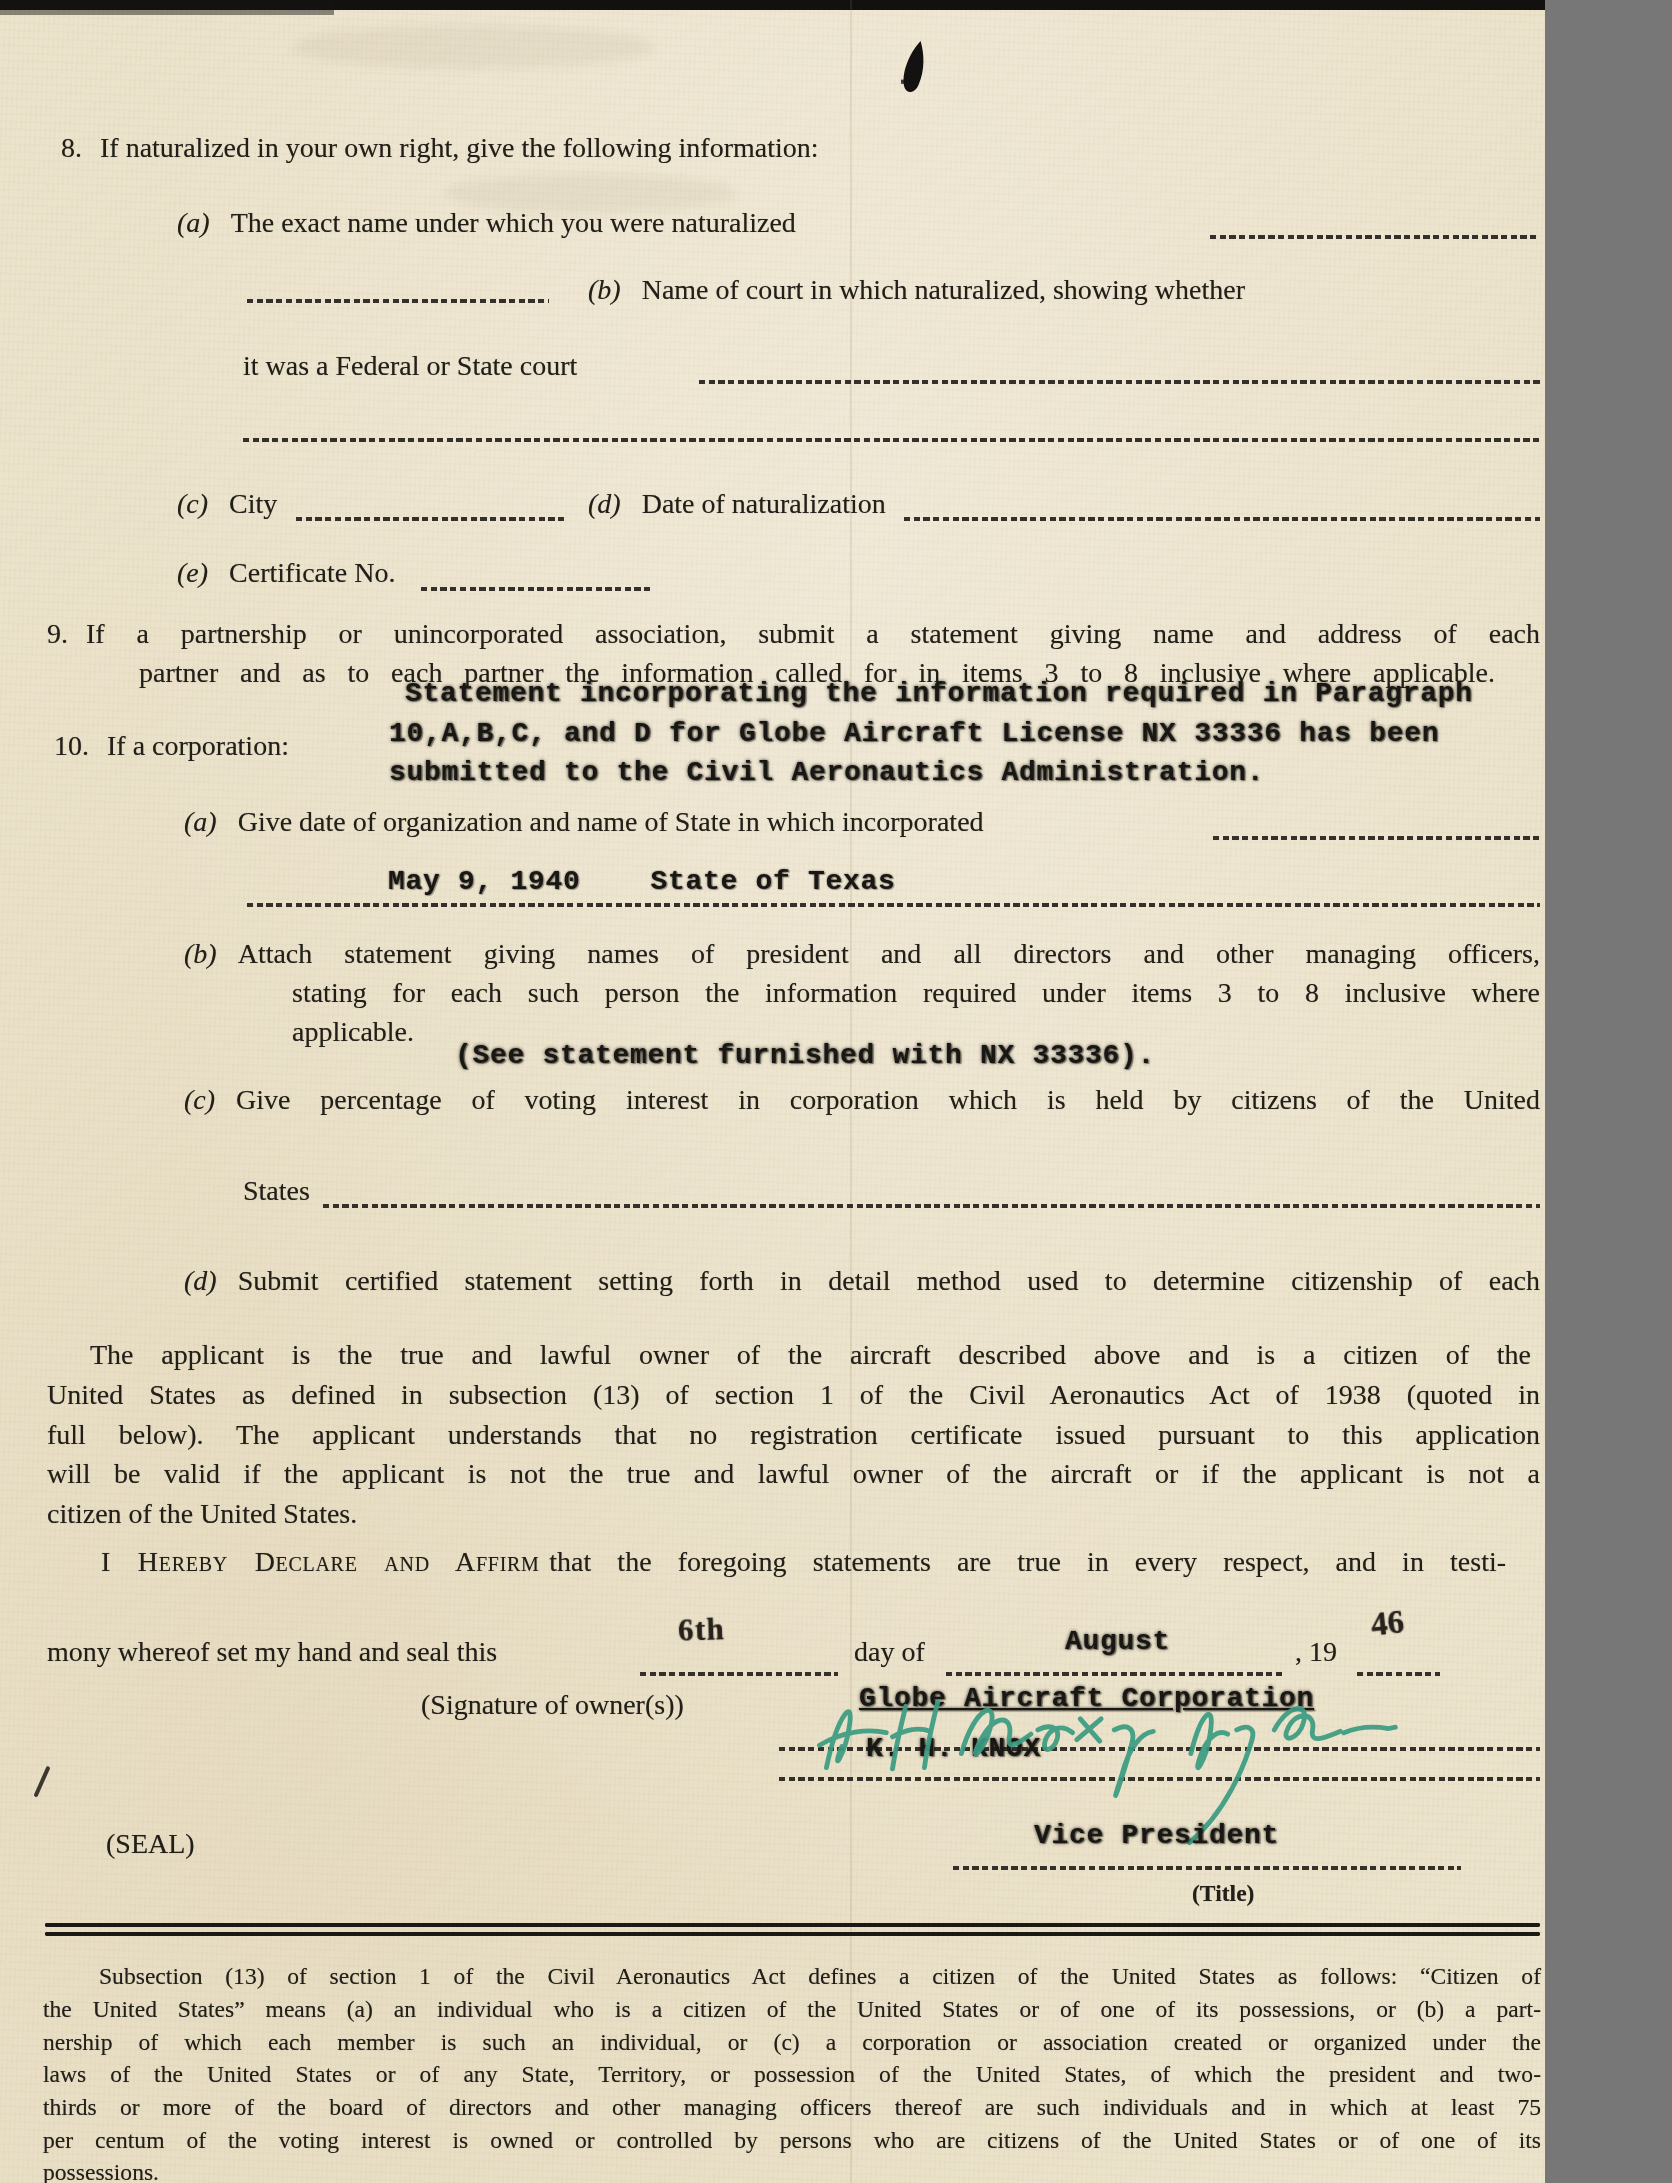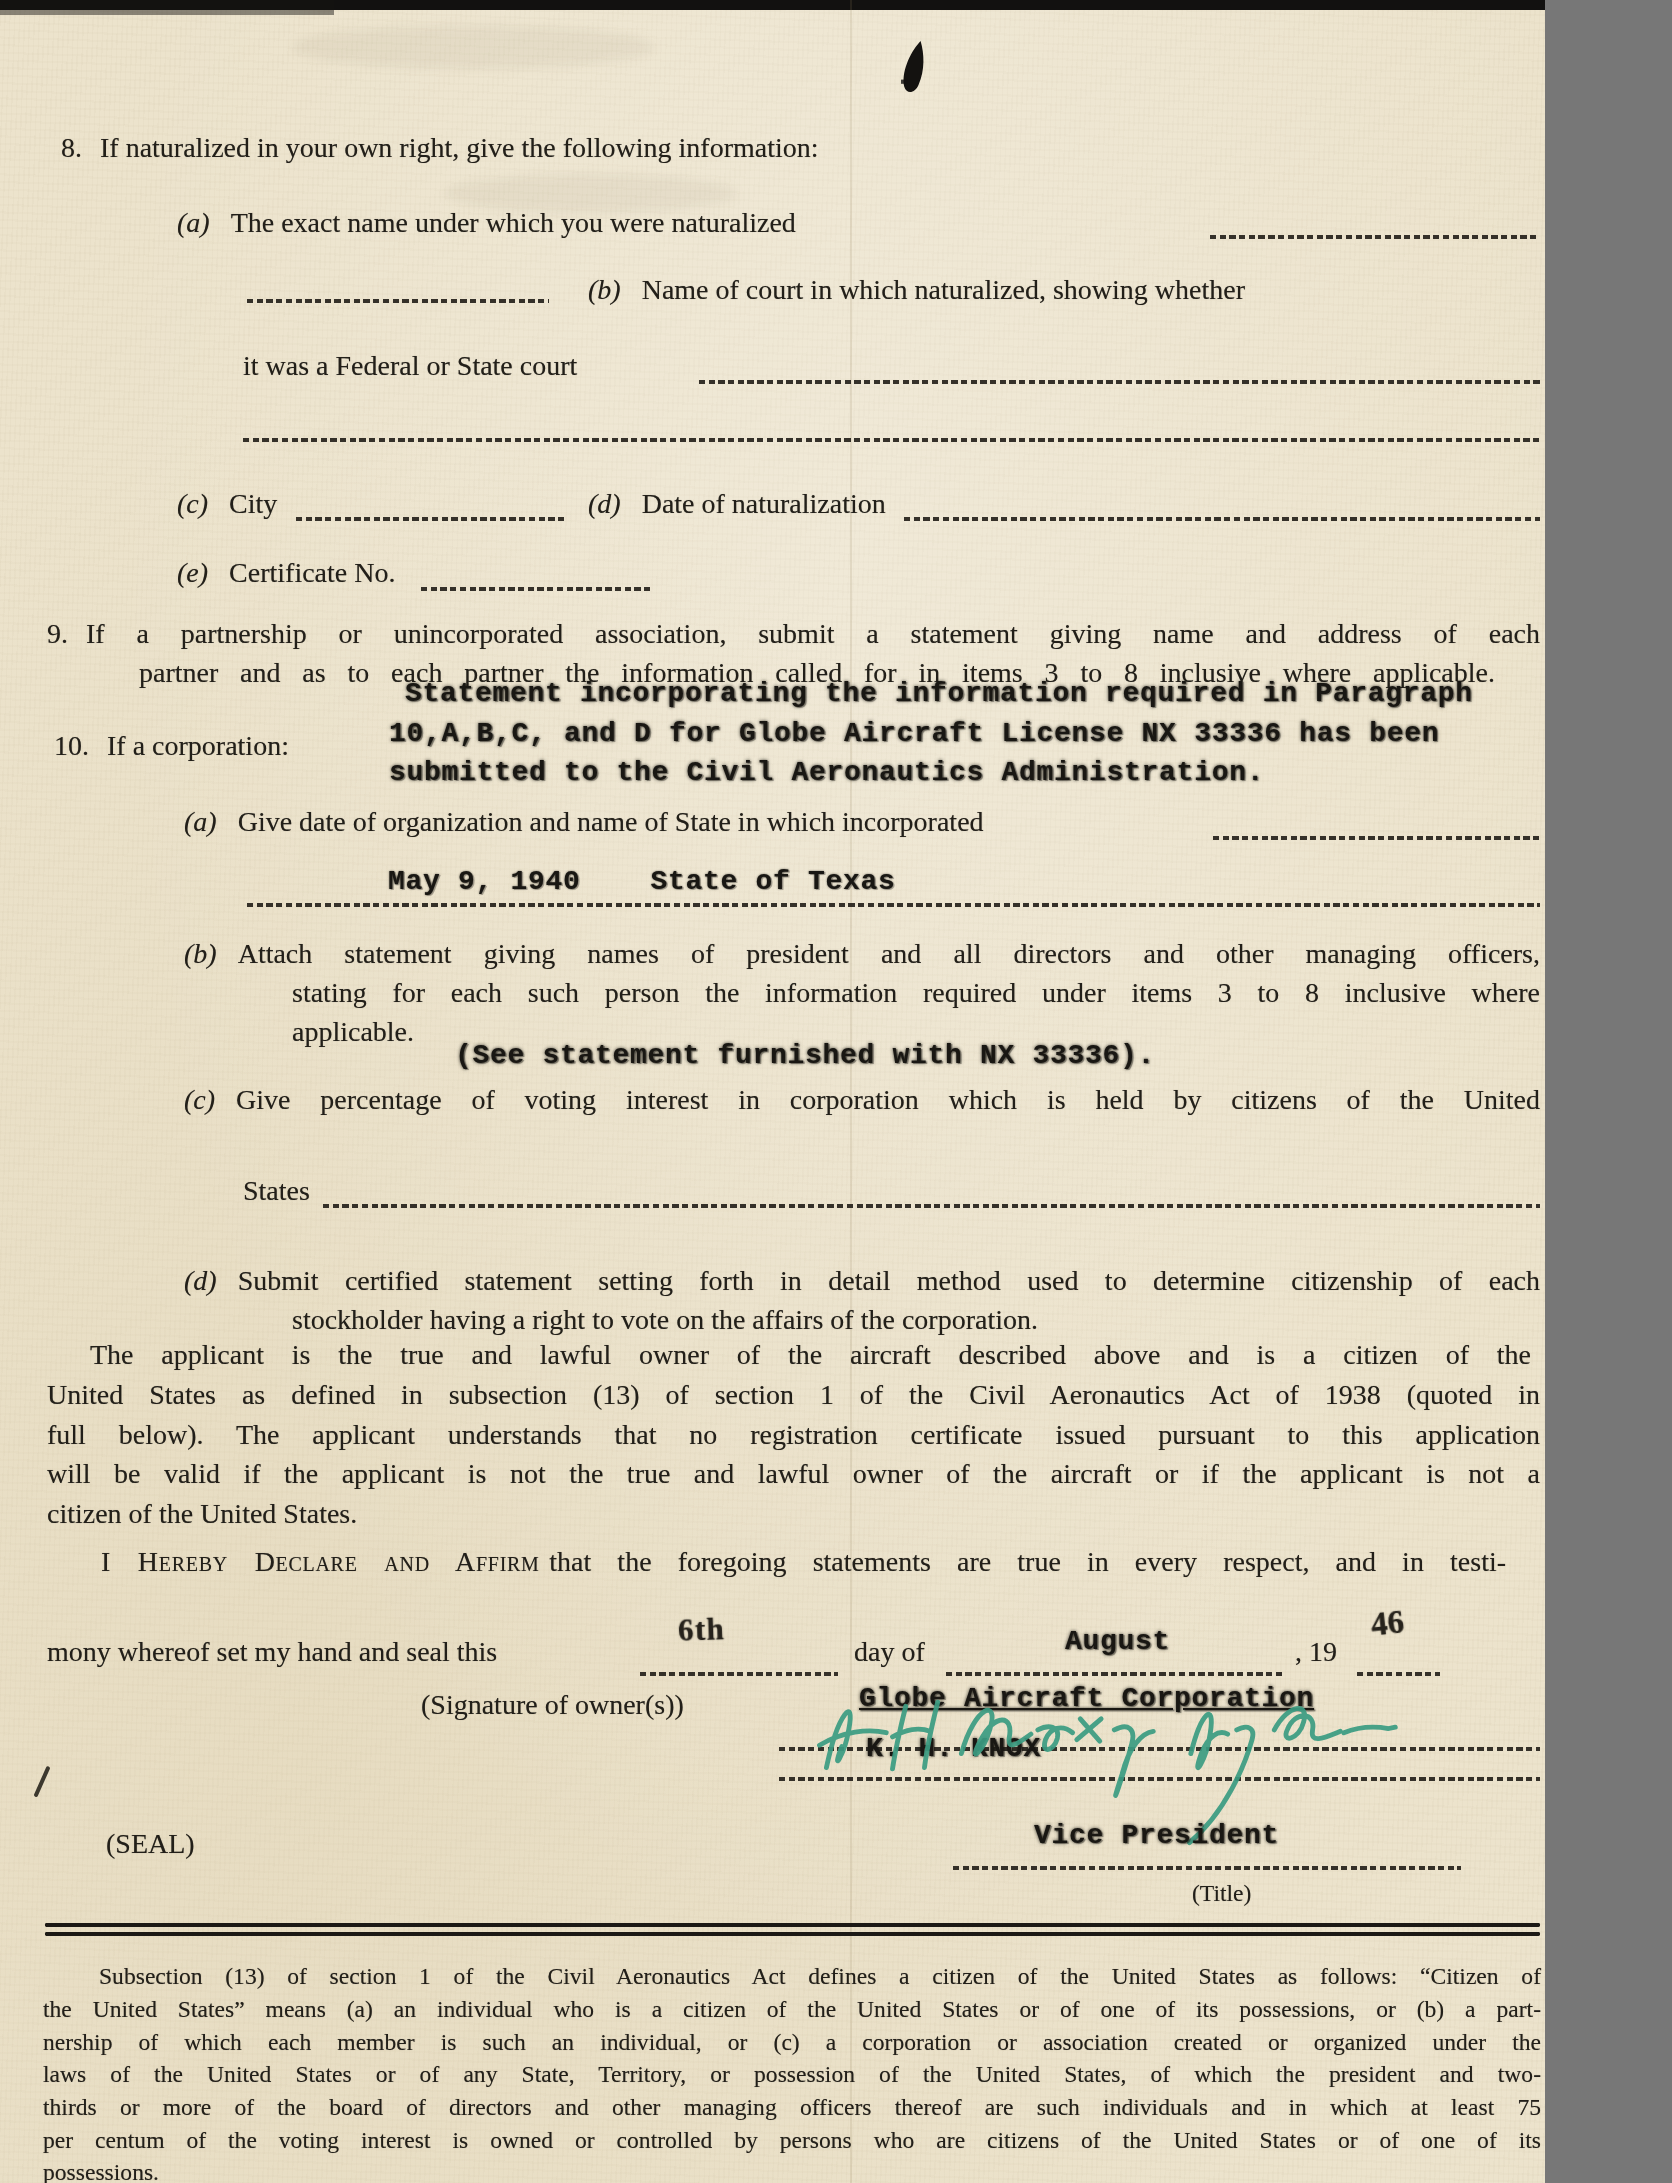--- a/index.html
+++ b/index.html
@@ -100,21 +100,20 @@
   <div class="t just" style="left:184px;top:937px;width:1356px;"><span class="lbl">(b)</span><span>Attach statement giving names of president and all directors and other managing officers,</span></div>
   <div class="t just" style="left:292px;top:976px;width:1248px;"><span>stating for each such person the information required under items 3 to 8 inclusive where</span></div>
   <div class="t" style="left:292px;top:1015px;"><span>applicable.</span></div>
   <div class="typed smudge" style="left:455px;top:1040px;">(See statement furnished with NX 33336).</div>
 
   <div class="t just" style="left:184px;top:1083px;width:1356px;"><span class="lbl">(c)</span><span>Give percentage of voting interest in corporation which is held by citizens of the United</span></div>
   <div class="t" style="left:243px;top:1174px;"><span>States</span></div>
   <div class="dash" style="left:323px;top:1204px;width:1217px;"></div>
 
   <div class="t just" style="left:184px;top:1264px;width:1356px;"><span class="lbl">(d)</span><span>Submit certified statement setting forth in detail method used to determine citizenship of each</span></div>
-  <div class="t" style="left:292px;top:1303px;"><span>stockholder having a right to vote on the affairs of the corporation.</span></div>
 
   <div class="t just" style="left:38px;top:1338px;width:1493px;padding-left:52px;box-sizing:border-box;">The applicant is the true and lawful owner of the aircraft described above and is a citizen of the</div>
   <div class="t just" style="left:47px;top:1378px;width:1493px;">United States as defined in subsection (13) of section 1 of the Civil Aeronautics Act of 1938 (quoted in</div>
   <div class="t just" style="left:47px;top:1418px;width:1493px;">full below).  The applicant understands that no registration certificate issued pursuant to this application</div>
   <div class="t just" style="left:47px;top:1457px;width:1493px;">will be valid if the applicant is not the true and lawful owner of the aircraft or if the applicant is not a</div>
   <div class="t" style="left:47px;top:1497px;">citizen of the United States.</div>
 
   <div class="t just" style="left:101px;top:1545px;width:1405px;"><span class="sc">I Hereby Declare and Affirm</span><span>that the foregoing statements are true in every respect, and in testi-</span></div>
 
   <div class="t" style="left:47px;top:1635px;">mony whereof set my hand and seal this</div>
@@ -142,21 +141,21 @@
       <path d="M452,96 C472,85 483,95 477,116 C466,158 440,232 463,160 C473,120 492,100 508,98"></path>
       <path d="M562,130 C577,70 597,54 590,100 C584,142 562,172 577,130 C587,105 602,95 615,102"></path>
       <path d="M628,96 C643,88 655,92 650,110 C640,146 612,214 560,258"></path>
       <path d="M682,96 C702,58 733,56 724,85 C718,110 691,116 701,95 C712,68 742,70 737,96 C733,118 757,106 777,98"></path>
       <path d="M782,100 C802,92 824,90 846,94 L856,92"></path>
     </g>
   </svg>
 
   <div class="typed smudge" style="left:1034px;top:1820px;">Vice President</div>
   <div class="dash" style="left:953px;top:1866px;width:508px;"></div>
-  <div class="t small" style="left:1192px;top:1879px;">(Title)</div>
+  <div class="t small" style="left:1192px;top:1879px;font-weight:bold;">(Title)</div>
   <div class="t" style="left:106px;top:1827px;">(SEAL)</div>
   <div class="slash" style="left:40px;top:1765px;"></div>
 
   <div class="rule" style="left:45px;top:1923px;width:1495px;"></div>
   <div class="rule" style="left:45px;top:1932px;width:1495px;"></div>
 
   <div class="t small just" style="left:43px;top:1962px;width:1498px;padding-left:56px;box-sizing:border-box;">Subsection (13) of section 1 of the Civil Aeronautics Act defines a citizen of the United States as follows: “Citizen of</div>
   <div class="t small just" style="left:43px;top:1995px;width:1498px;">the United States” means (a) an individual who is a citizen of the United States or of one of its possessions, or (b) a part-</div>
   <div class="t small just" style="left:43px;top:2028px;width:1498px;">nership of which each member is such an individual, or (c) a corporation or association created or organized under the</div>
   <div class="t small just" style="left:43px;top:2060px;width:1498px;">laws of the United States or of any State, Territory, or possession of the United States, of which the president and two-</div>

